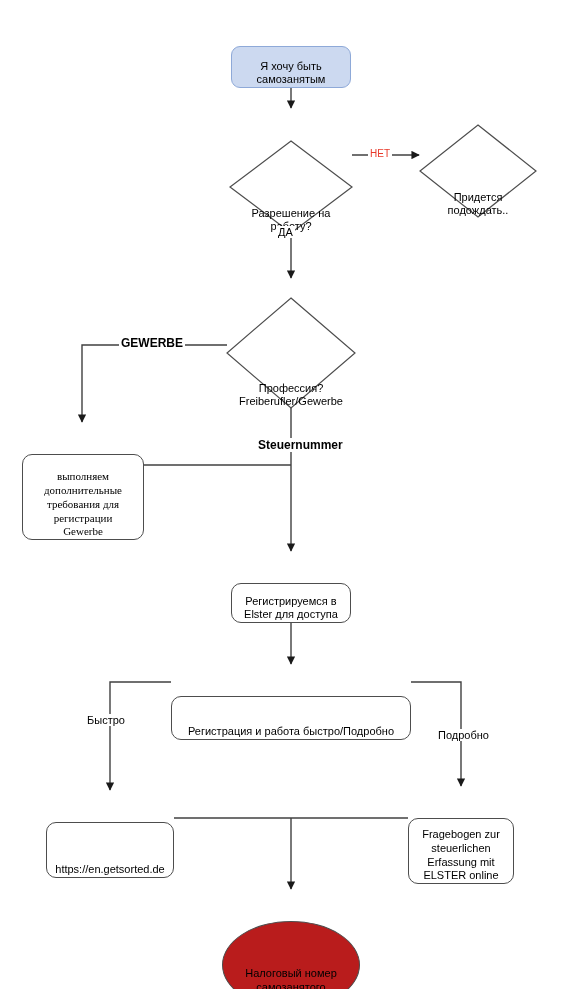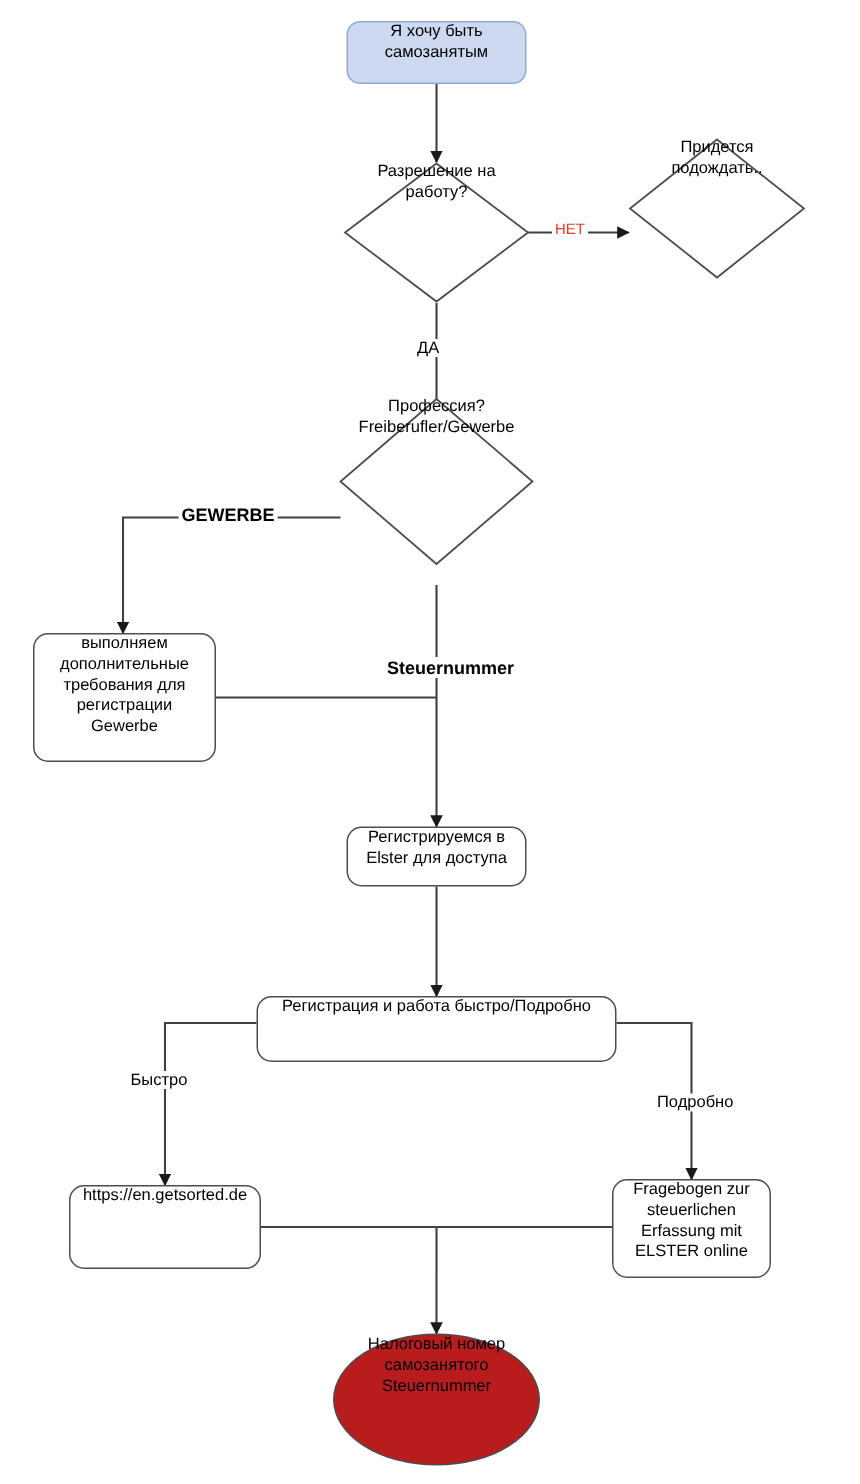--- a/index.html
+++ b/index.html
@@ -21,26 +21,27 @@
     position: absolute;
     left: 0;
     top: 0;
     width: 573px;
     height: 989px;
   }
   .node {
     position: absolute;
     box-sizing: border-box;
     display: flex;
-    align-items: flex-start;
+    align-items: flex-end;
     justify-content: center;
     text-align: center;
     color: #000000;
     line-height: 1.25;
     z-index: 2;
+    margin-top: 32px;
   }
   .node .txt {
     display: block;
     white-space: pre-line;
   }
   
   .rrect {
     border: 1px solid #4d4d4d;
     border-radius: 10px;
     background: #ffffff;
@@ -154,21 +155,21 @@
   </div>
 
   <div class="node diamond" style="left:226px; top:265px; width:130px; height:112px;">
     <svg class="dshape" viewBox="0 0 130 112" preserveAspectRatio="none" xmlns="http://www.w3.org/2000/svg">
       <polygon points="65,1 129,56 65,111 1,56" fill="#ffffff" stroke="#4d4d4d" stroke-width="1.2"></polygon>
     </svg>
     <span class="txt">Профессия?
 Freiberufler/Gewerbe</span>
   </div>
 
-  <div class="node rrect" style="left:22px; top:422px; width:122px; height:86px;">
+  <div class="node rrect" style="left:22px; top:422px; width:122px; height:86px;font-family:Liberation Serif, serif;">
     <span class="txt">выполняем
 дополнительные
 требования для
 регистрации
 Gewerbe</span>
   </div>
 
   <div class="node rrect" style="left:231px; top:551px; width:120px; height:40px;">
     <span class="txt">Регистрируемся в
 Elster для доступа</span>

